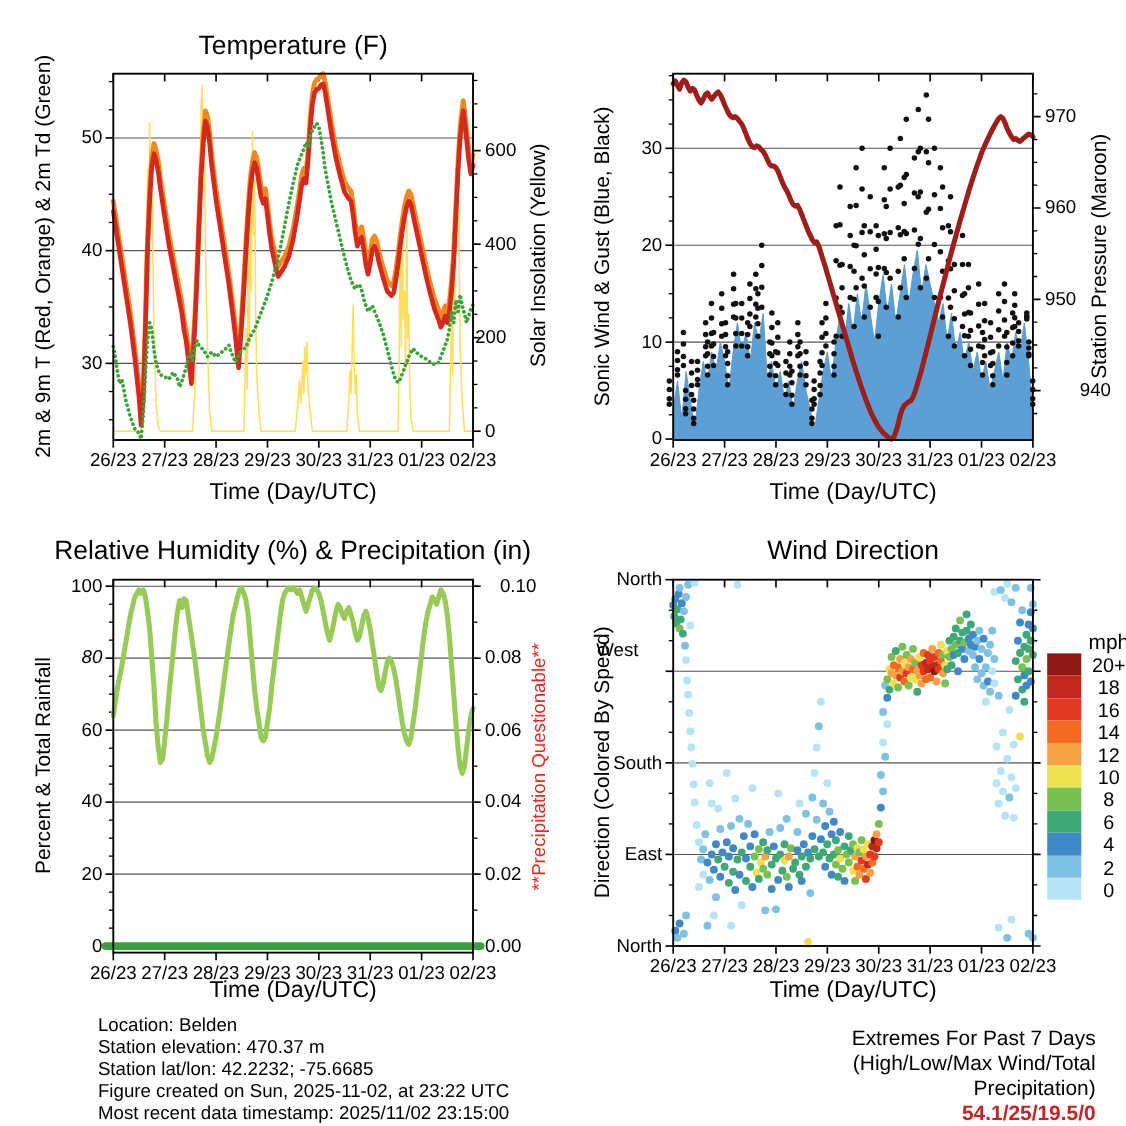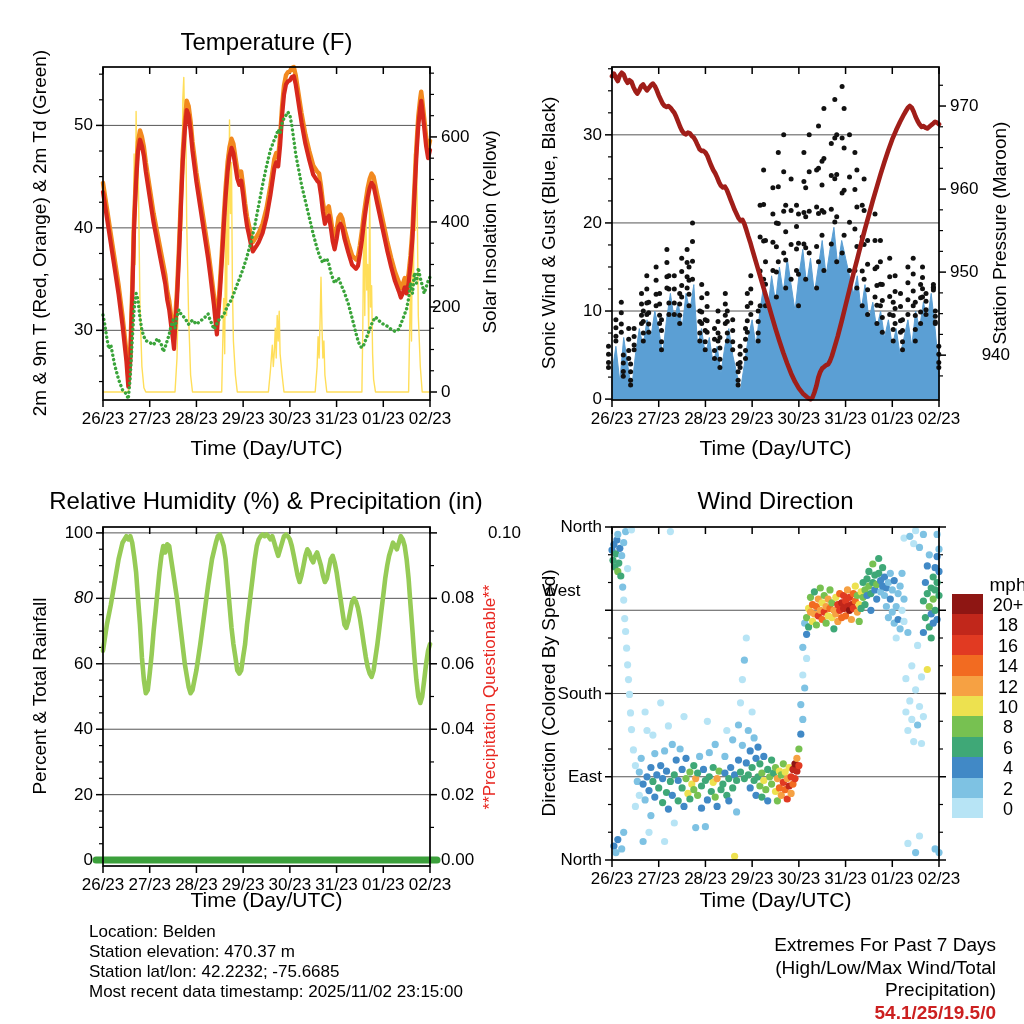--- a/index.html
+++ b/index.html
@@ -997,21 +997,21 @@
       <span class="tk" style="left: 33px; top: 784.666px; width: 60px; text-align: right;">20</span>
       <span class="tk" style="left: 33px; top: 719.222px; width: 60px; text-align: right;">40</span>
       <span class="tk" style="left: 33px; top: 653.778px; width: 60px; text-align: right;">60</span>
       <span class="tk" style="left: 33px; top: 588.334px; width: 60px; text-align: right; font-style: italic;">80</span>
       <span class="tk" style="left: 33px; top: 522.89px; width: 60px; text-align: right;">100</span>
       <span class="tk" style="left: 441px; top: 850.11px; width: 60px; text-align: left;">0.00</span>
       <span class="tk" style="left: 441px; top: 784.666px; width: 60px; text-align: left;">0.02</span>
       <span class="tk" style="left: 441px; top: 719.222px; width: 60px; text-align: left;">0.04</span>
       <span class="tk" style="left: 441px; top: 653.778px; width: 60px; text-align: left;">0.06</span>
       <span class="tk" style="left: 441px; top: 588.334px; width: 60px; text-align: left;">0.08</span>
-      <span class="tk" style="left: 461px; top: 522.89px; width: 60px; text-align: right;">0.10</span>
+      <span class="tk" style="left: 441px; top: 522.89px; width: 60px; text-align: center;">0.10</span>
       <span class="tk" style="left: 70px; top: 875px; width: 66px; text-align: center;">26/23</span>
       <span class="tk" style="left: 116.714px; top: 875px; width: 66px; text-align: center;">27/23</span>
       <span class="tk" style="left: 163.429px; top: 875px; width: 66px; text-align: center;">28/23</span>
       <span class="tk" style="left: 210.143px; top: 875px; width: 66px; text-align: center;">29/23</span>
       <span class="tk" style="left: 256.857px; top: 875px; width: 66px; text-align: center;">30/23</span>
       <span class="tk" style="left: 303.571px; top: 875px; width: 66px; text-align: center;">31/23</span>
       <span class="tk" style="left: 350.286px; top: 875px; width: 66px; text-align: center;">01/23</span>
       <span class="tk" style="left: 397px; top: 875px; width: 66px; text-align: center;">02/23</span>
       <span class="tk" style="left: 542px; top: 850px; width: 60px; text-align: right;">North</span>
       <span class="tk" style="left: 542px; top: 766.75px; width: 60px; text-align: right;">East</span>
@@ -1025,20 +1025,21 @@
       <span class="tk" style="left: 765.857px; top: 869px; width: 66px; text-align: center;">30/23</span>
       <span class="tk" style="left: 812.571px; top: 869px; width: 66px; text-align: center;">31/23</span>
       <span class="tk" style="left: 859.286px; top: 869px; width: 66px; text-align: center;">01/23</span>
       <span class="tk" style="left: 906px; top: 869px; width: 66px; text-align: center;">02/23</span>
     </div>
 
   <div class="txt foot" style="left:89px;top:922px;">
     <div>Location: Belden</div>
     <div>Station elevation: 470.37 m</div>
     <div>Station lat/lon: 42.2232; -75.6685</div>
+    <div>Figure created on Sun, 2025-11-02, at 23:22 UTC</div>
     <div>Most recent data timestamp: 2025/11/02 23:15:00</div>
   </div>
   <div class="txt ext" style="left:676px;top:934px;width:320px;">
     <div>Extremes For Past 7 Days</div>
     <div>(High/Low/Max Wind/Total Precipitation)</div>
     <div style="color:#cc2020;font-weight:bold;">54.1/25/19.5/0</div>
   </div>
 </div>
 
 </body></html>

